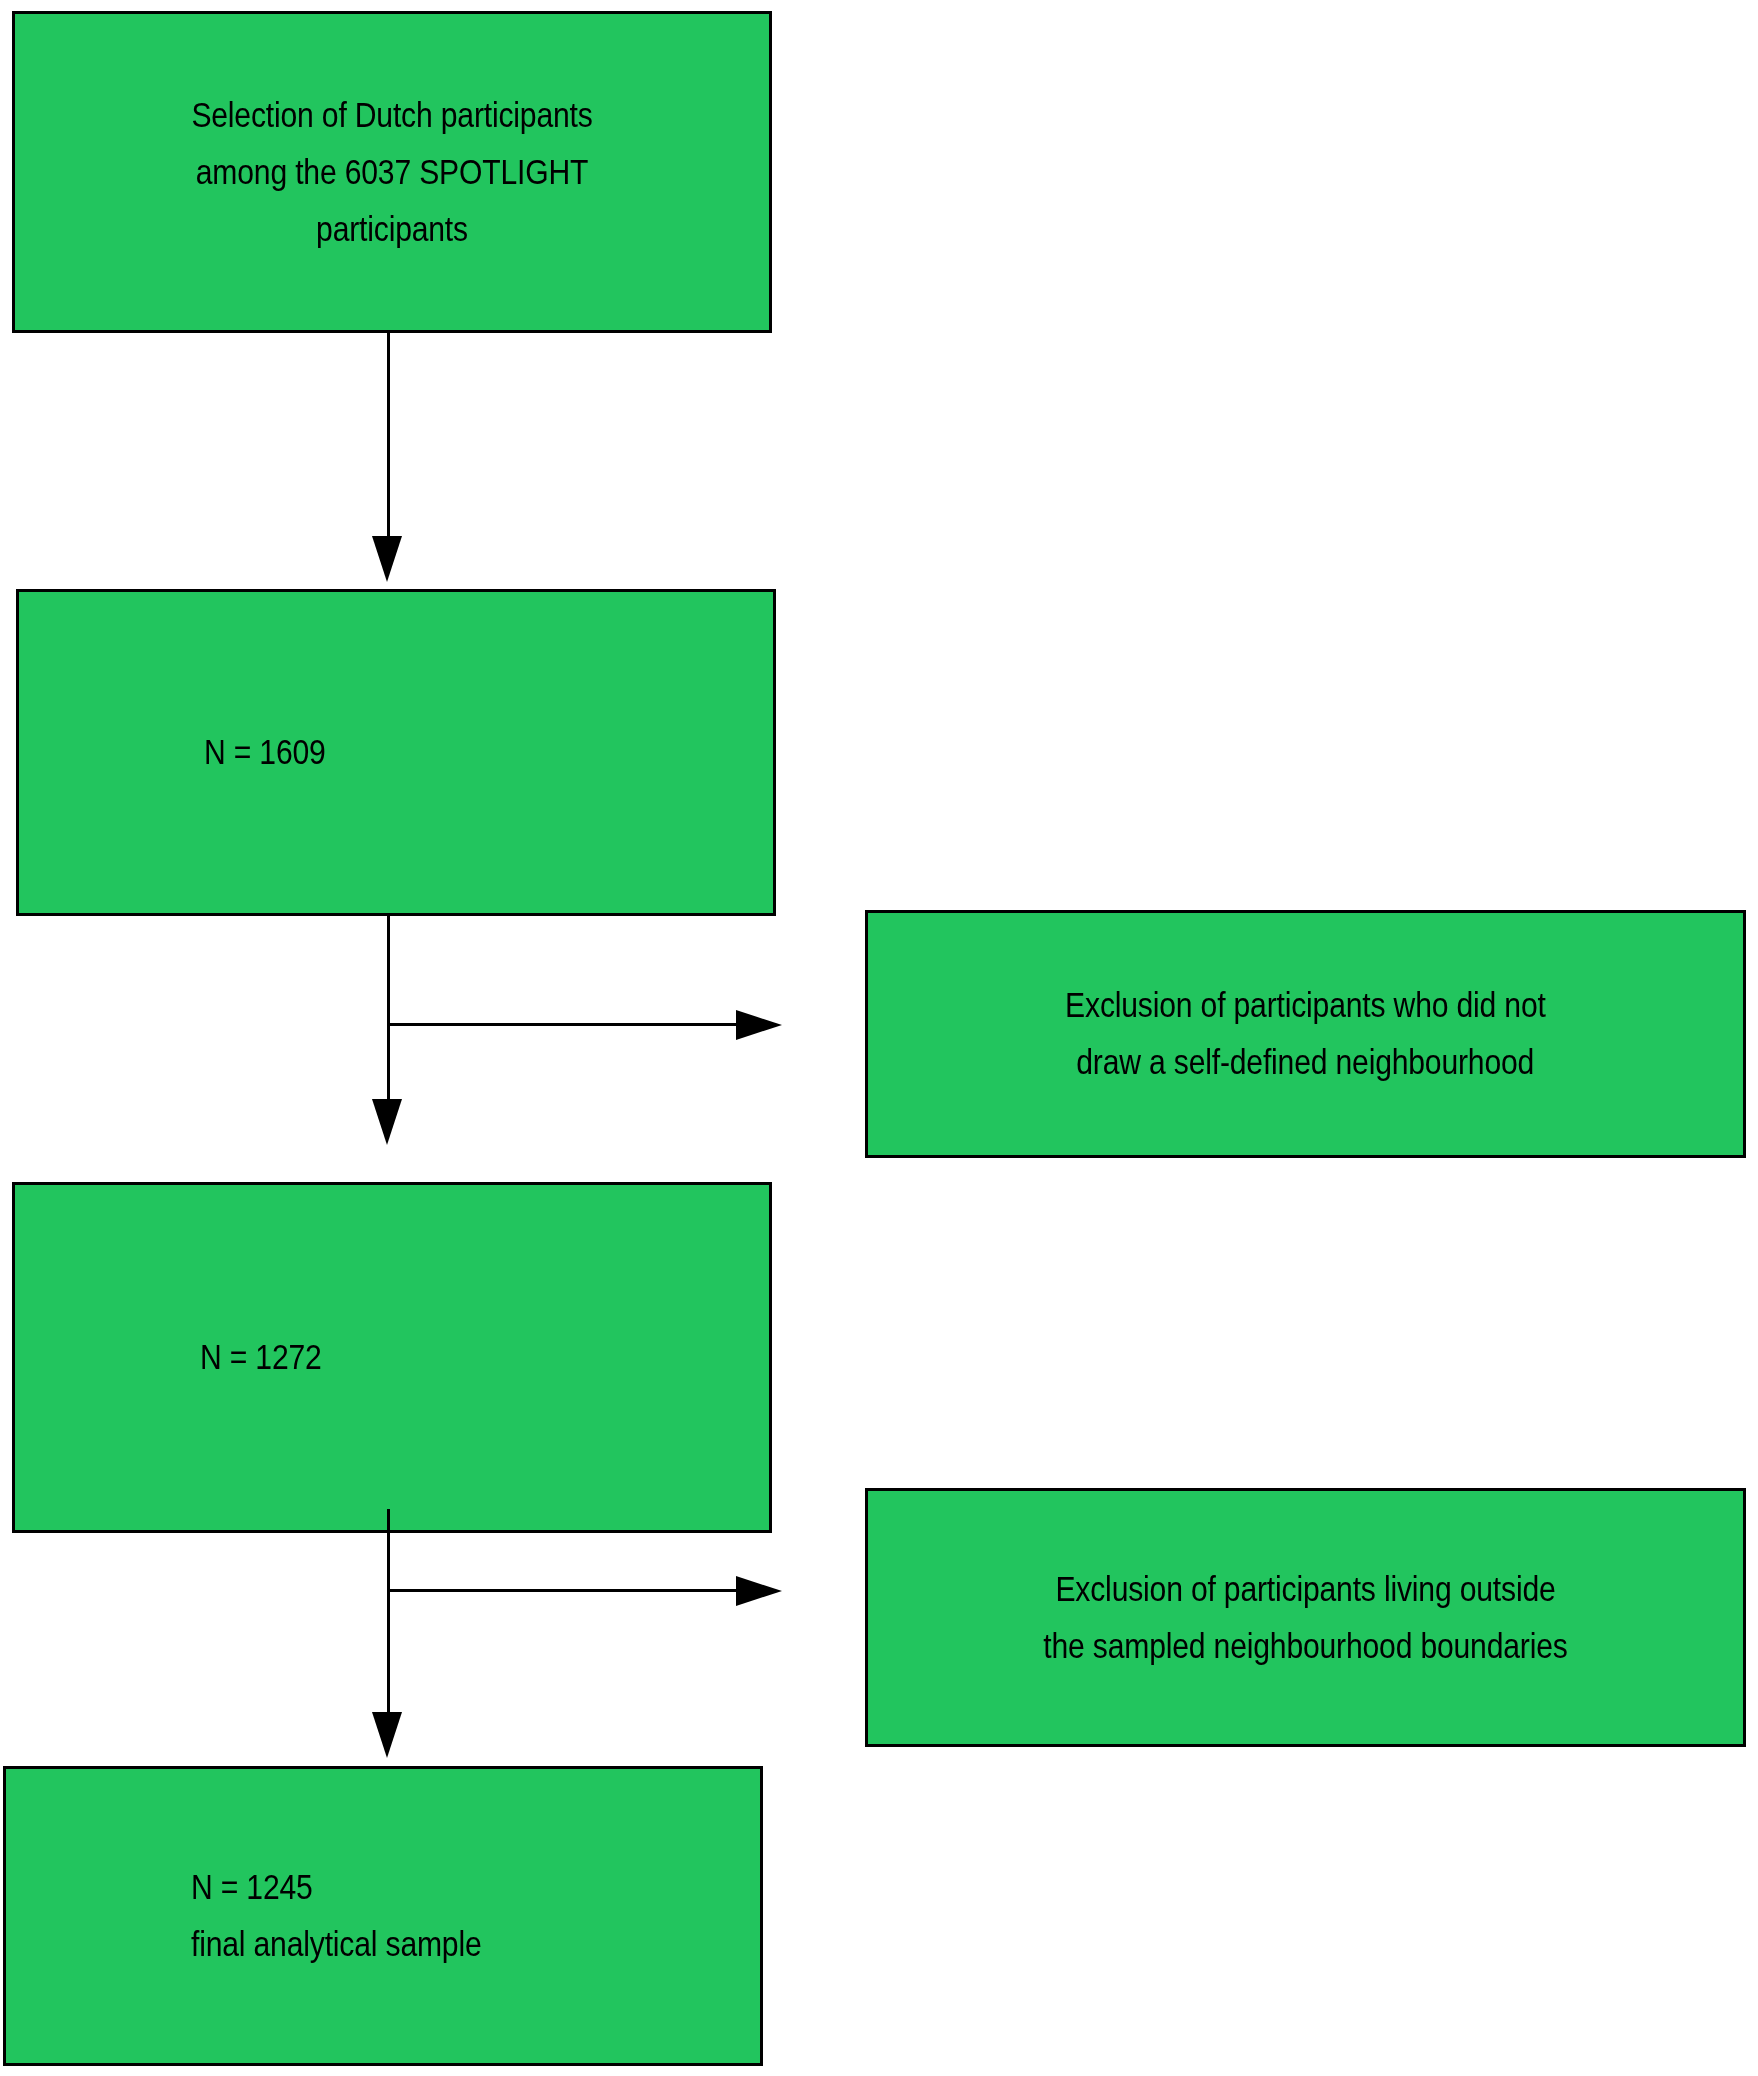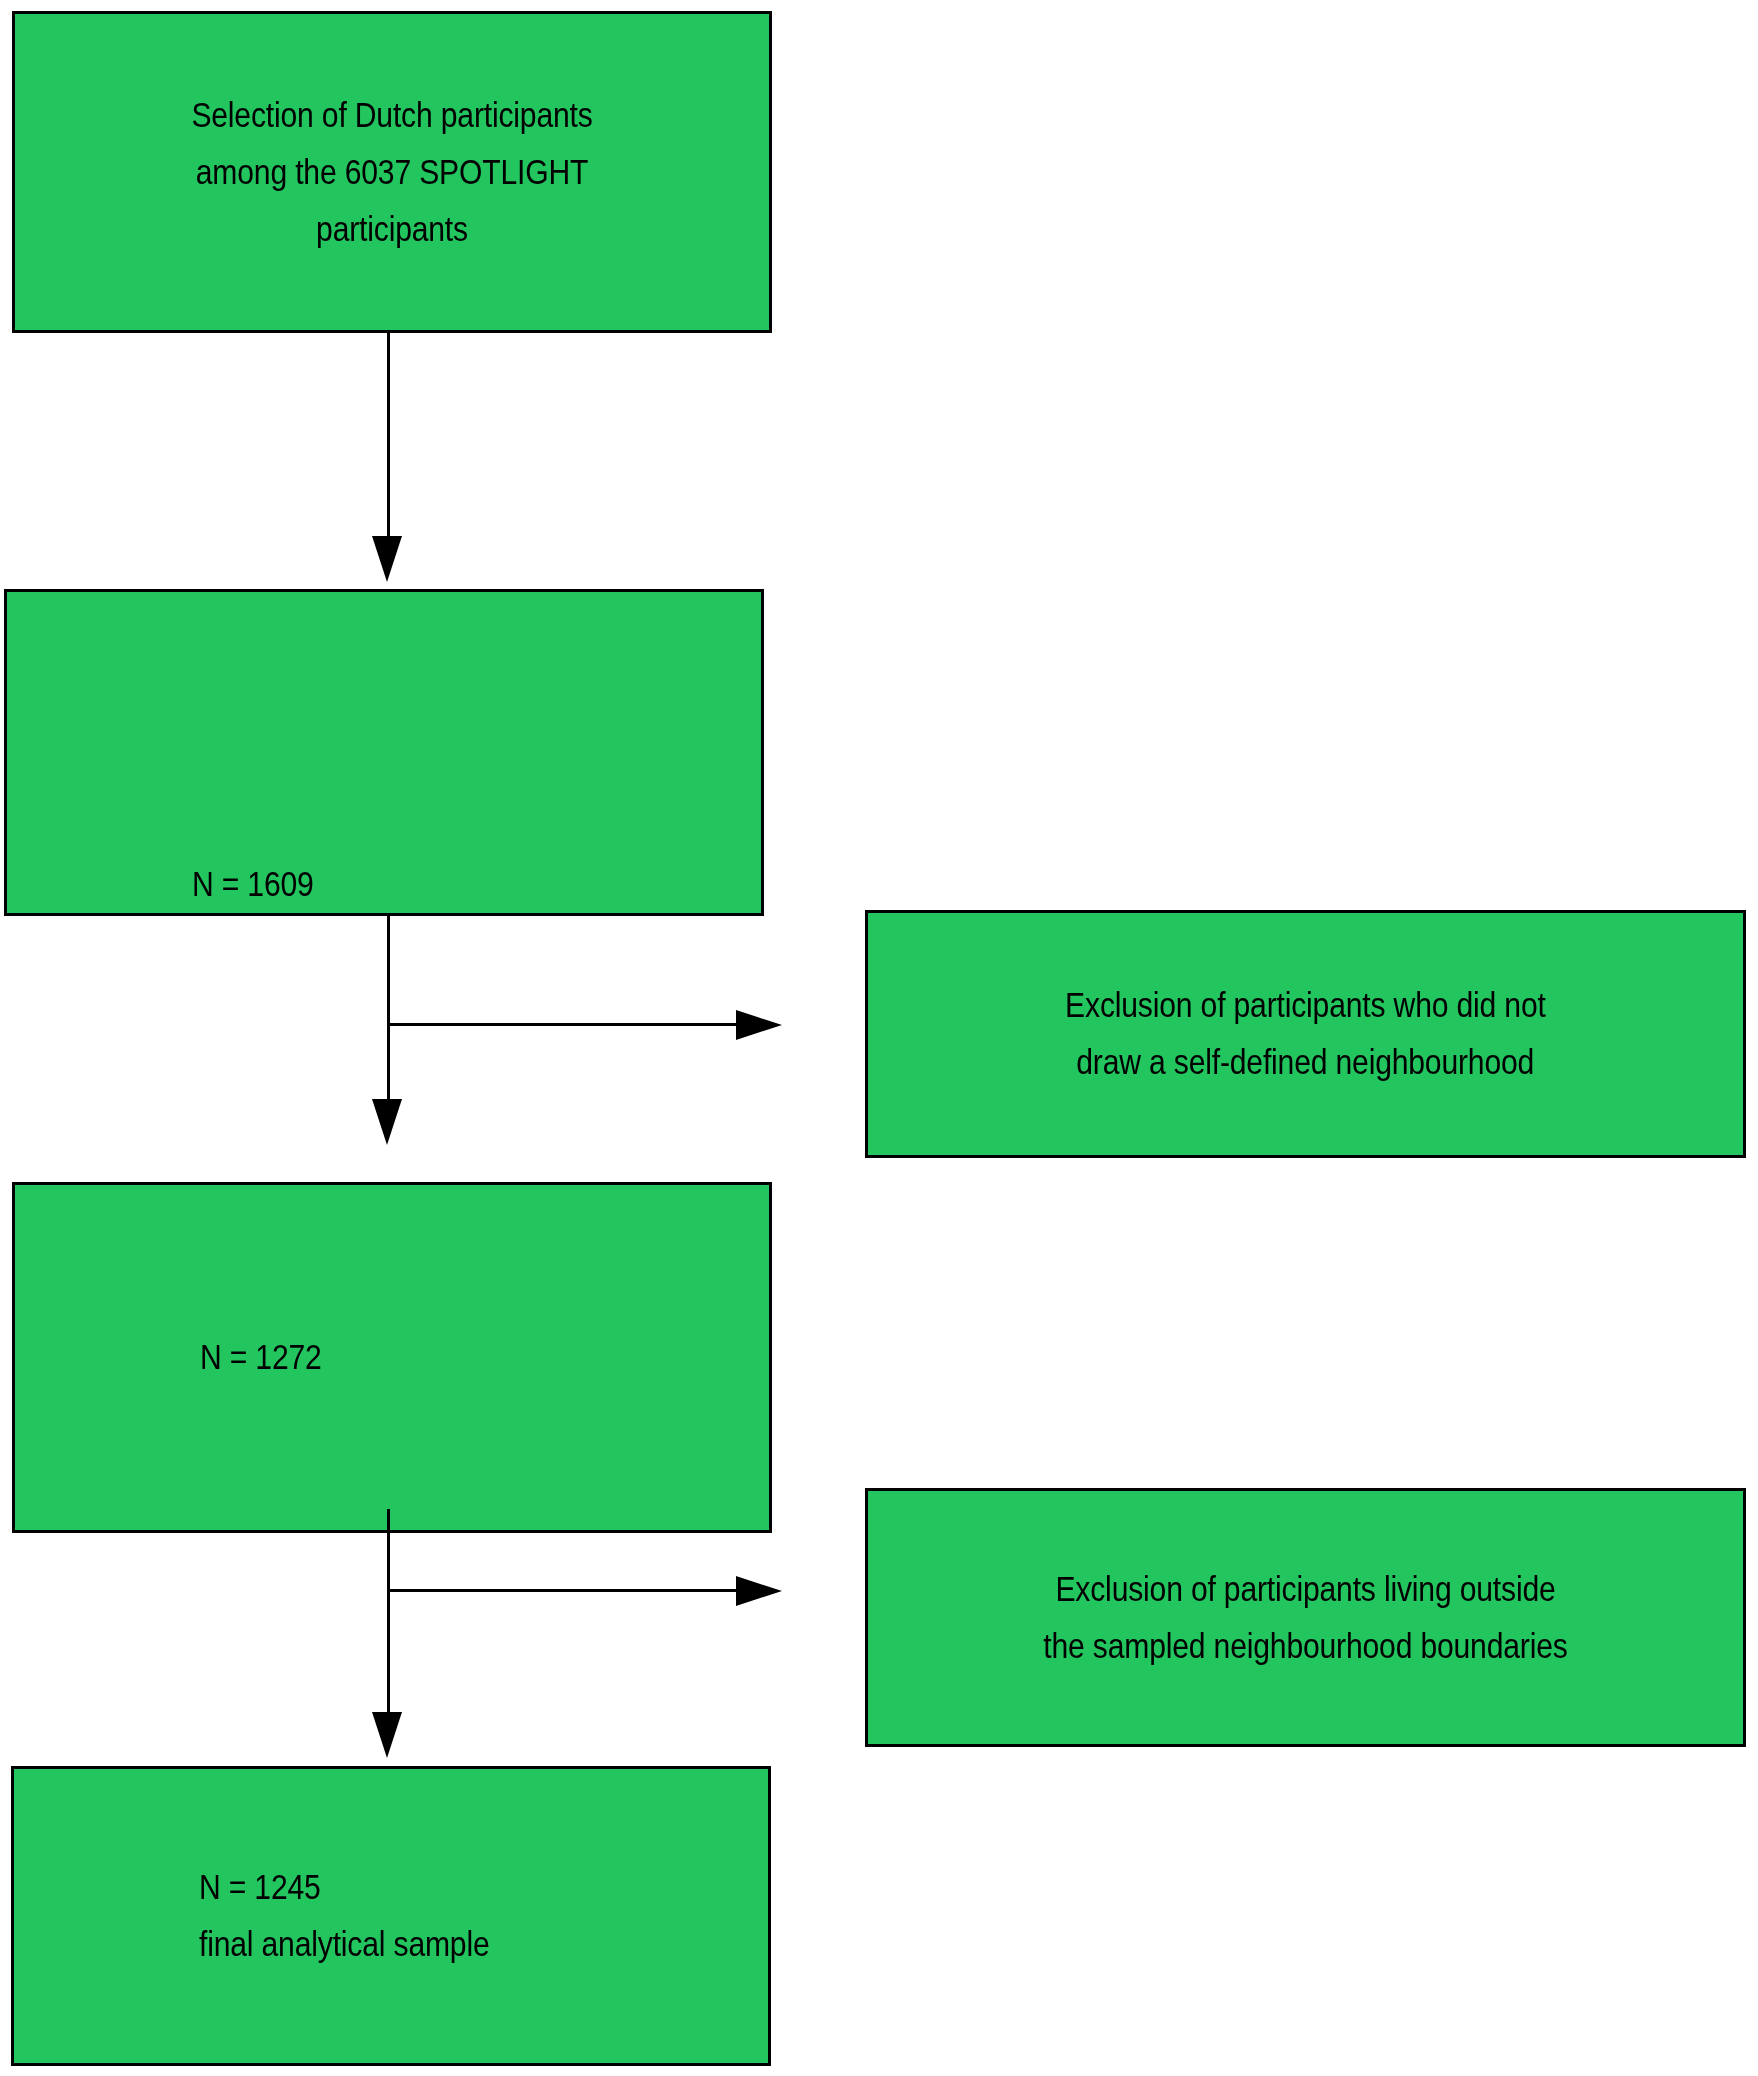--- a/index.html
+++ b/index.html
@@ -40,23 +40,23 @@
     align-items: flex-start;
     padding-left: 185px;
   }
   .node.leftish .line {
     text-align: left;
     transform-origin: left center;
   }
 
   
   #box-source      { left: 12.3px;  top: 11.4px;   width: 760px; height: 322px; }
-  #box-n1609       { left: 4px;  top: 589px; width: 760px; height: 327px; justify-content: flex-end; }
+  #box-n1609       { left: 16px;  top: 589px; width: 760px; height: 327px; }
   #box-n1272       { left: 12.3px;  top: 1158px; width: 760px; height: 351px; margin-top: 24px; }
-  #box-n1245       { left: 11px;  top: 1766px; width: 760px; height: 300px; }
+  #box-n1245       { left: 3px;  top: 1766px; width: 760px; height: 300px; }
   #box-exclusion-1 { left: 865px; top: 910px; width: 881px; height: 248px; align-items: center; }
   #box-exclusion-2 { left: 865px; top: 1488px; width: 881px; height: 259px; }
 
   
   .vline {
     position: absolute;
     width: 3.3px;
     background: #000000;
   }
   .hline {

